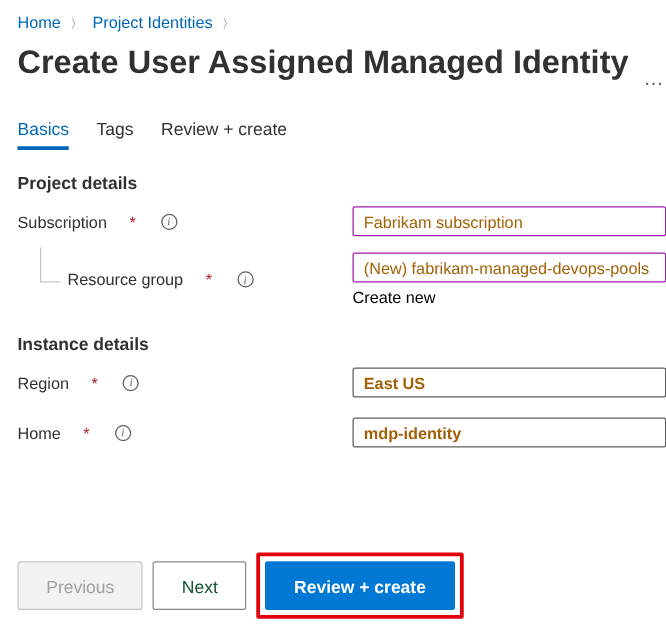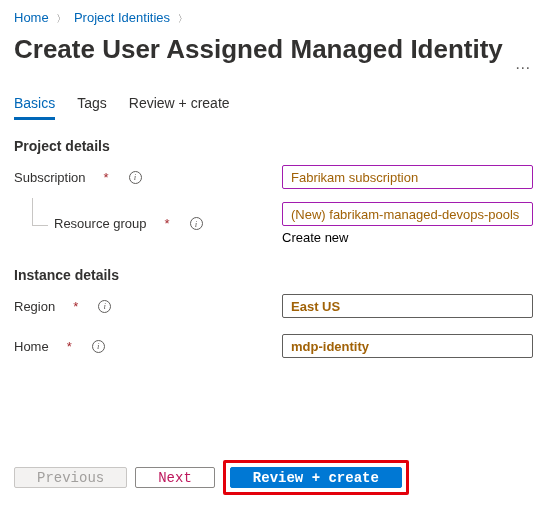--- a/index.html
+++ b/index.html
@@ -42,25 +42,25 @@
   .input {
     width:100%; height:24px; border:1px solid #a21caf; border-radius:2px;
     padding:0 8px; font-size:13px; font-family:inherit; color:#a16207;
   }
   .input.gray { border-color:#605e5c;font-weight:bold; }
   .link { color:#000000; font-size:13px; cursor:pointer; display:inline-block; margin-top:4px; }
   .footer {
     position:absolute; bottom:12px; left:14px; display:flex; gap:8px; align-items:center;
   }
   .btn {
-    height:21px; padding:0 22px; font-size:14px; border-radius:2px;
-    cursor:pointer; font-family:Liberation Mono, monospace;
+    height:39px; padding:0 22px; font-size:14px; border-radius:2px;
+    cursor:pointer; font-family:Liberation Sans, sans-serif;
   }
   .btn-disabled { background:#f3f2f1; color:#a19f9d; border:1px solid #c8c6c4; cursor:default; }
-  .btn-secondary { background:#fff; color:#be185d; border:1px solid #8a8886; }
+  .btn-secondary { background:#fff; color:#14532d; border:1px solid #8a8886; }
   .btn-primary { background:#0078d4; color:#fff; border:1px solid #0078d4; font-weight:600; }
   .highlight-box {
     border:3px solid #e3000b; padding:4px; border-radius:2px;
   }
 </style>
 </head>
 <body>
 
 <div class="content">
   <div class="breadcrumb">

